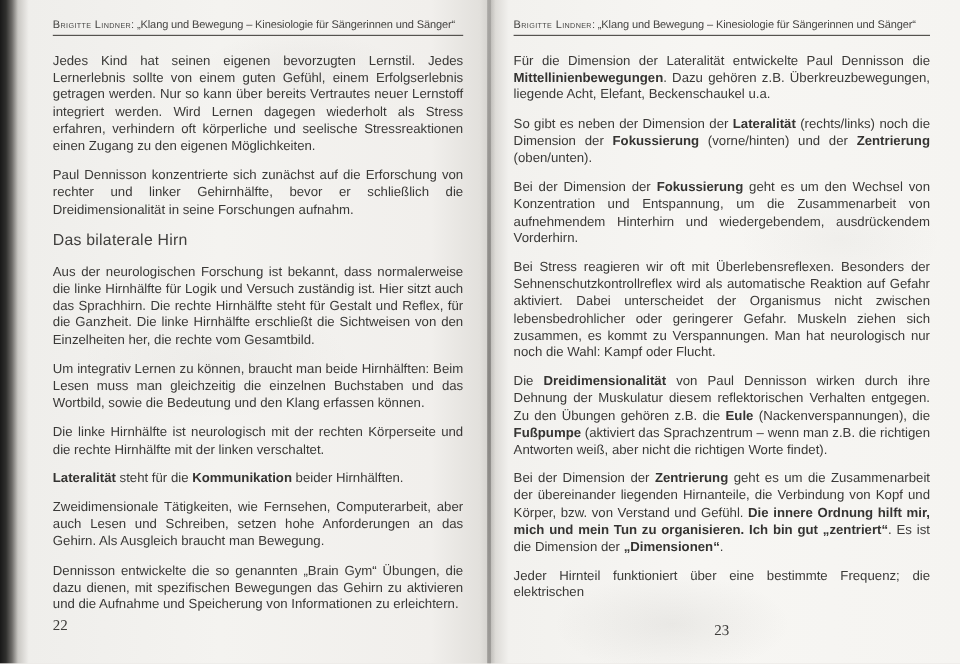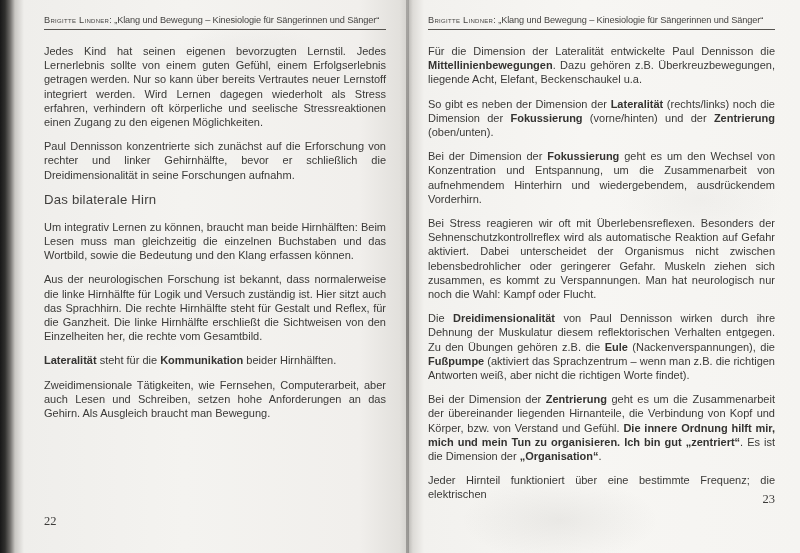--- a/index.html
+++ b/index.html
@@ -49,55 +49,57 @@
   .bodytext b{font-weight:700;color:#343331;}
   h2.section-heading{
     font-size:13.2px;font-weight:400;color:#403f3d;
     margin:8px 0 13px 0;letter-spacing:.2px;
   }
   .pagenum{
     position:absolute;font-family:"Liberation Serif", serif;
     font-size:12.5px;color:#3c3b39;
   }
   .pagenum-left{left:44px;top:514px;}
-  .pagenum-right{left:428px;width:347px;top:492px;text-align:right;}
+  .pagenum-right{left:428px;width:347px;top:518px;text-align:center;}
 </style>
 </head>
 <body>
 
 <div class="page page-left"></div>
 <div class="page page-right"></div>
 <div class="gutter-line"></div>
 <div class="scan-noise"></div>
 
 <div class="col col-left">
   <div class="running-header">
     <span class="sc">Brigitte Lindner</span><span>: „Klang und Bewegung – Kinesiologie für Sängerinnen und Sänger“</span>
   </div>
   <div class="header-rule"></div>
   <div class="bodytext">
     <p><span>Jedes Kind hat seinen eigenen bevorzugten Lernstil. Jedes Lernerlebnis sollte von einem guten Gefühl, einem Erfolgserlebnis getragen werden. Nur so kann über bereits Vertrautes neuer Lernstoff integriert werden. Wird Lernen dagegen wiederholt als Stress erfahren, verhindern oft körperliche und seelische Stressreaktionen einen Zugang zu den eigenen Möglichkeiten.</span></p>
     <p><span>Paul Dennisson konzentrierte sich zunächst auf die Erforschung von rechter und linker Gehirnhälfte, bevor er schließlich die Dreidimensionalität in seine Forschungen aufnahm.</span></p>
     <h2 class="section-heading">Das bilaterale Hirn</h2>
+    <p><span>Aus der neurologischen Forschung ist bekannt, dass normalerweise die linke Hirnhälfte für Logik und Versuch zuständig ist. Hier sitzt auch das Sprachhirn. Die rechte Hirnhälfte steht für Gestalt und Reflex, für die Ganzheit. Die linke Hirnhälfte erschließt die Sichtweisen von den Einzelheiten her, die rechte vom Gesamtbild.</span></p>
     <p><span>Um integrativ Lernen zu können, braucht man beide Hirnhälften: Beim Lesen muss man gleichzeitig die einzelnen Buchstaben und das Wortbild, sowie die Bedeutung und den Klang erfassen können.</span></p>
-    <p><span>Aus der neurologischen Forschung ist bekannt, dass normalerweise die linke Hirnhälfte für Logik und Versuch zuständig ist. Hier sitzt auch das Sprachhirn. Die rechte Hirnhälfte steht für Gestalt und Reflex, für die Ganzheit. Die linke Hirnhälfte erschließt die Sichtweisen von den Einzelheiten her, die rechte vom Gesamtbild.</span></p>
+    <p><span>Die linke Hirnhälfte ist neurologisch mit der rechten Körperseite und die rechte Hirnhälfte mit der linken verschaltet.</span></p>
     <p><b>Lateralität</b><span> steht für die </span><b>Kommunikation</b><span> beider Hirnhälften.</span></p>
     <p><span>Zweidimensionale Tätigkeiten, wie Fernsehen, Computerarbeit, aber auch Lesen und Schreiben, setzen hohe Anforderungen an das Gehirn. Als Ausgleich braucht man Bewegung.</span></p>
+    <p><span>Dennisson entwickelte die so genannten „Brain Gym“ Übungen, die dazu dienen, mit spezifischen Bewegungen das Gehirn zu aktivieren und die Aufnahme und Speicherung von Informationen zu erleichtern.</span></p>
   </div>
 </div>
 <div class="pagenum pagenum-left">22</div>
 
 <div class="col col-right">
   <div class="running-header">
     <span class="sc">Brigitte Lindner</span><span>: „Klang und Bewegung – Kinesiologie für Sängerinnen und Sänger“</span>
   </div>
   <div class="header-rule"></div>
   <div class="bodytext">
     <p><span>Für die Dimension der Lateralität entwickelte Paul Dennisson die </span><b>Mittellinienbewegungen</b><span>. Dazu gehören z.B. Überkreuzbewegungen, liegende Acht, Elefant, Beckenschaukel u.a.</span></p>
     <p><span>So gibt es neben der Dimension der </span><b>Lateralität</b><span> (rechts/links) noch die Dimension der </span><b>Fokussierung</b><span> (vorne/hinten) und der </span><b>Zentrierung</b><span> (oben/unten).</span></p>
     <p><span>Bei der Dimension der </span><b>Fokussierung</b><span> geht es um den Wechsel von Konzentration und Entspannung, um die Zusammenarbeit von aufnehmendem Hinterhirn und wiedergebendem, ausdrückendem Vorderhirn.</span></p>
     <p><span>Bei Stress reagieren wir oft mit Überlebensreflexen. Besonders der Sehnenschutzkontrollreflex wird als automatische Reaktion auf Gefahr aktiviert. Dabei unterscheidet der Organismus nicht zwischen lebensbedrohlicher oder geringerer Gefahr. Muskeln ziehen sich zusammen, es kommt zu Verspannungen. Man hat neurologisch nur noch die Wahl: Kampf oder Flucht.</span></p>
     <p><span>Die </span><b>Dreidimensionalität</b><span> von Paul Dennisson wirken durch ihre Dehnung der Muskulatur diesem reflektorischen Verhalten entgegen. Zu den Übungen gehören z.B. die </span><b>Eule</b><span> (Nackenverspannungen), die </span><b>Fußpumpe</b><span> (aktiviert das Sprachzentrum – wenn man z.B. die richtigen Antworten weiß, aber nicht die richtigen Worte findet).</span></p>
-    <p><span>Bei der Dimension der </span><b>Zentrierung</b><span> geht es um die Zusammenarbeit der übereinander liegenden Hirnanteile, die Verbindung von Kopf und Körper, bzw. von Verstand und Gefühl. </span><b>Die innere Ordnung hilft mir, mich und mein Tun zu organisieren. Ich bin gut „zentriert“</b><span>. Es ist die Dimension der </span><b>„Organisation“</b><span>.</span></p>
+    <p><span>Bei der Dimension der </span><b>Zentrierung</b><span> geht es um die Zusammenarbeit der übereinander liegenden Hirnanteile, die Verbindung von Kopf und Körper, bzw. von Verstand und Gefühl. </span><b>Die innere Ordnung hilft mir, mich und mein Tun zu organisieren. Ich bin gut „zentriert“</b><span>. Es ist die Dimension der </span><b>„Dimensionen“</b><span>.</span></p>
     <p><span>Jeder Hirnteil funktioniert über eine bestimmte Frequenz; die elektrischen</span></p>
   </div>
 </div>
 <div class="pagenum pagenum-right">23</div>
 
 </body></html>

